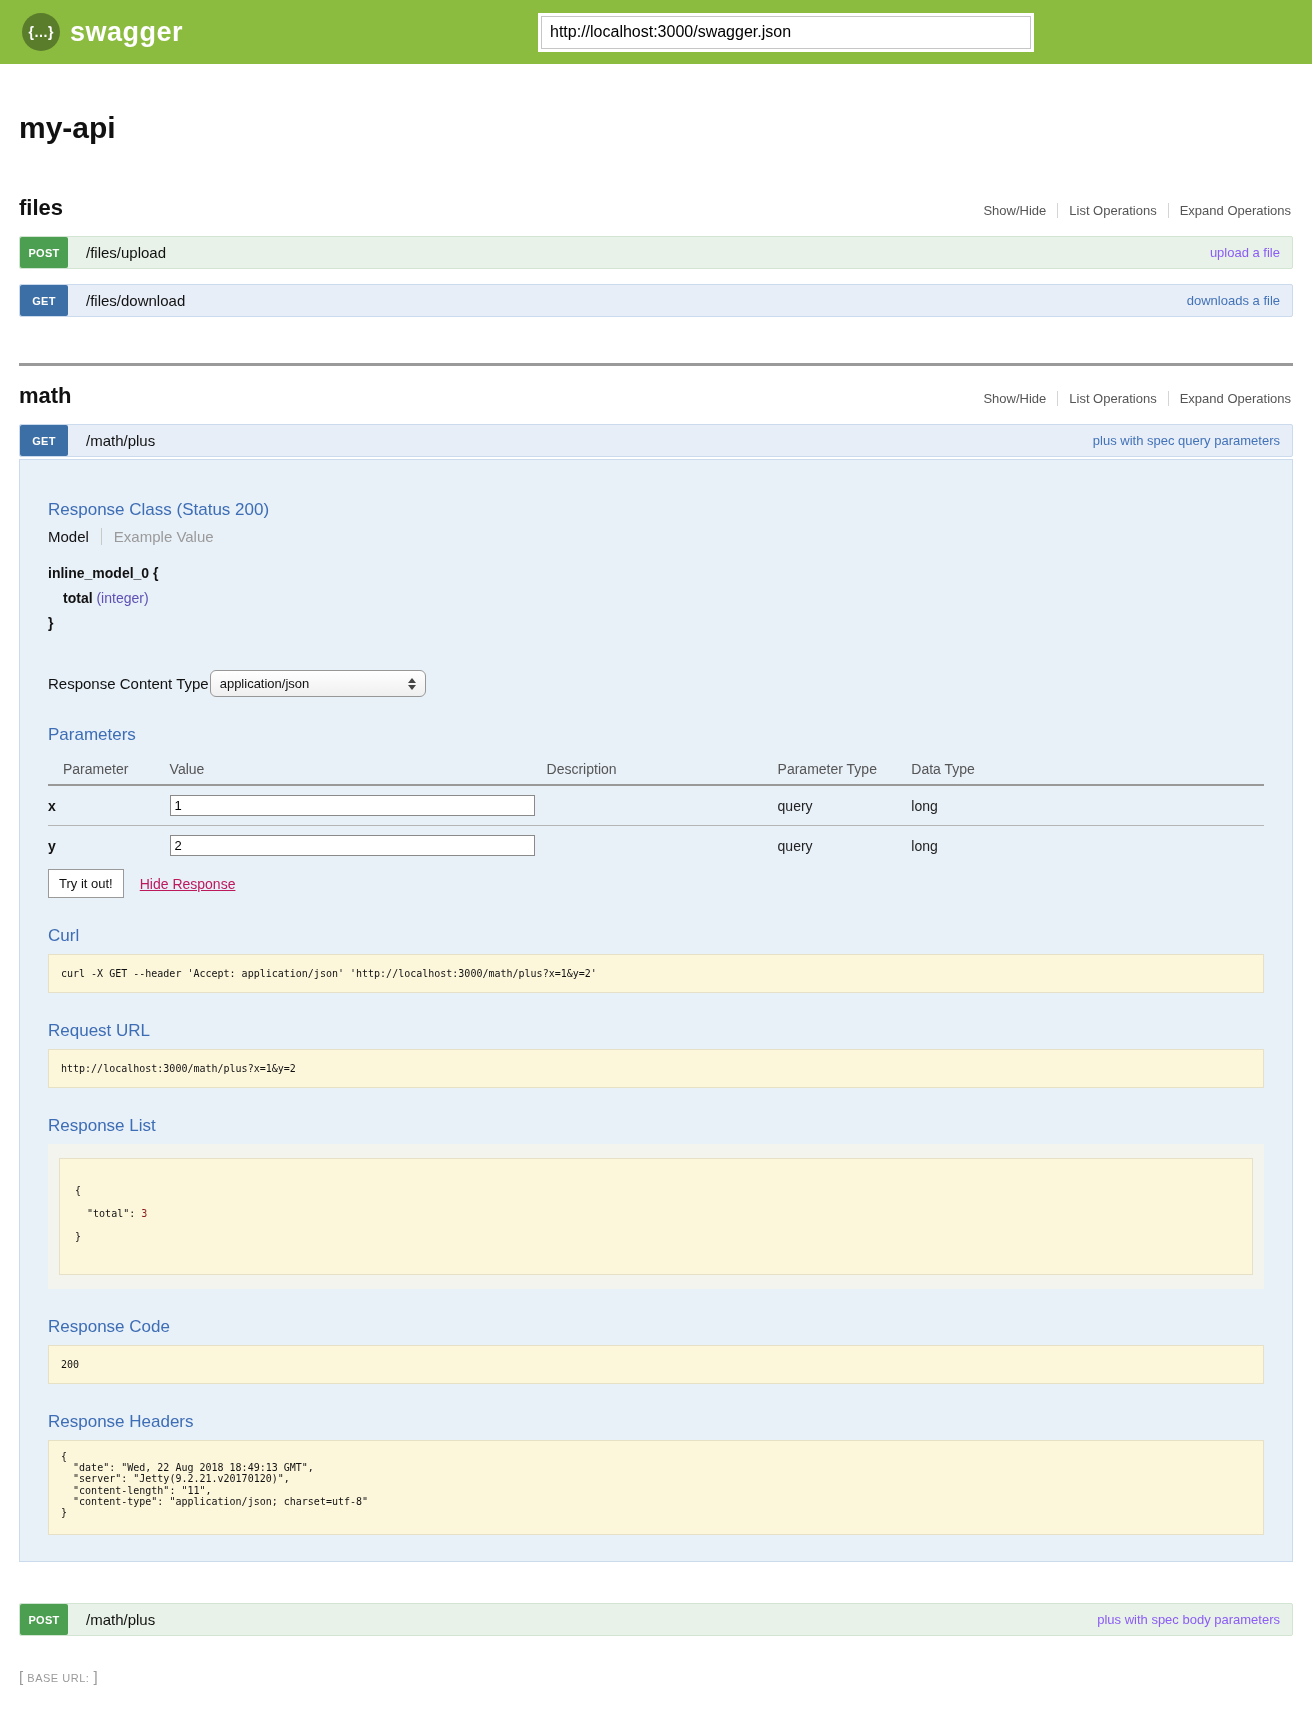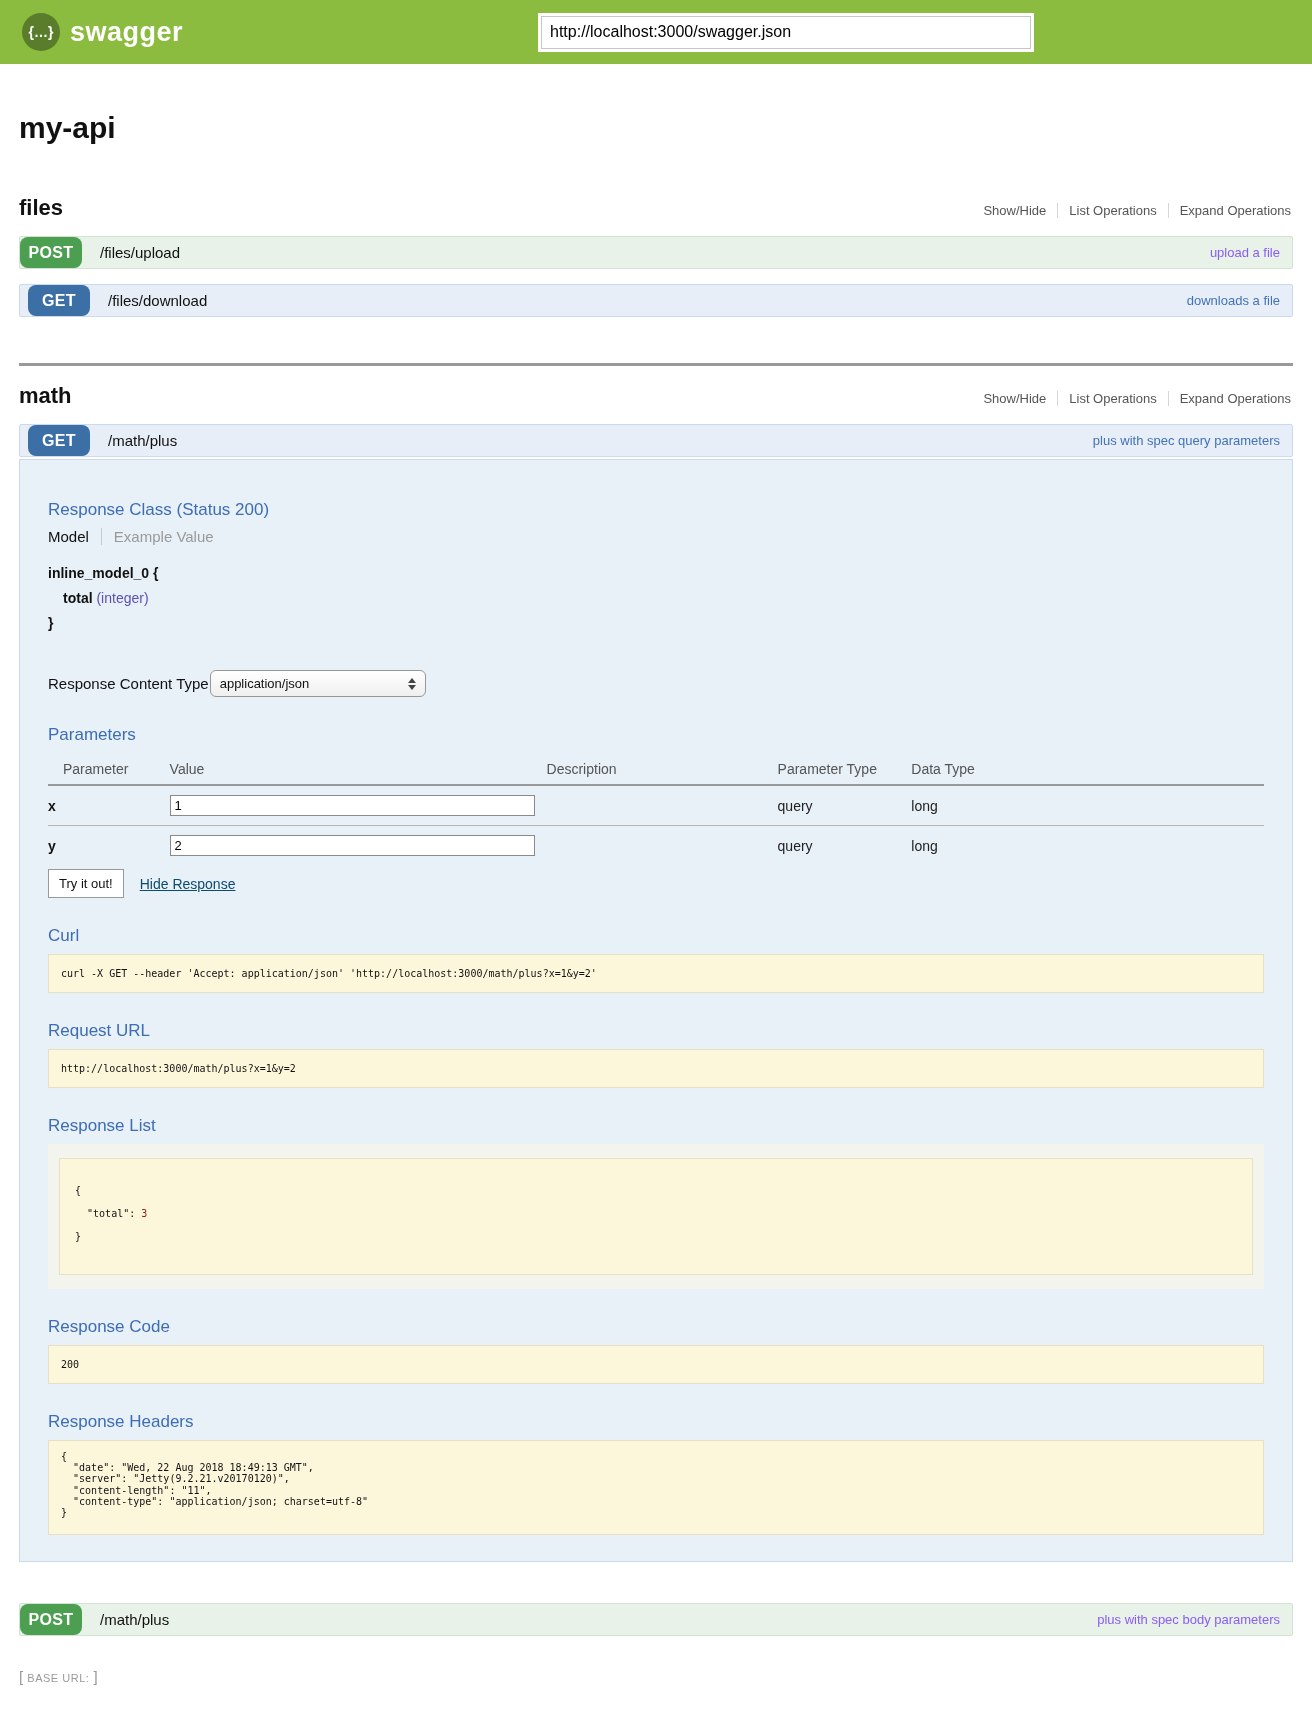--- a/index.html
+++ b/index.html
@@ -31,23 +31,23 @@
   .section-links .slink { padding:0 11px; cursor:pointer; }
   .section-links .slink + .slink { border-left:1px solid #d5d5d5; }
   .section-links .slink:last-child { padding-right:2px; }
 
   .divider { border:none; border-top:3px solid #9a9a9a; margin:46px 0 0; }
 
   
   .op-row { display:flex; align-items:center; height:33px; border:1px solid; border-radius:2px;
             margin-top:15px; cursor:pointer; }
   .op-row.post { background:#e8f2e8; border-color:#d2e5d2; }
-  .op-row.get  { background:#e7eef7; border-color:#cbdaec;padding-left:8px; }
-  .badge { width:62px; align-self:stretch; display:flex; align-items:center; justify-content:center;
-           border-radius:8px; color:#fff; font-size:16px; font-weight:bold; letter-spacing:.3px; }
+  .op-row.get  { background:#e7eef7; border-color:#cbdaec; }
+  .badge { width:48px; align-self:stretch; display:flex; align-items:center; justify-content:center;
+           border-radius:2px; color:#fff; font-size:11px; font-weight:bold; letter-spacing:.3px; }
   .badge.post { background:#4c9e50; }
   .badge.get  { background:#3b6fa5; }
   .op-path { margin-left:18px; font-size:15px; color:#111; }
   .op-summary { margin-left:auto; margin-right:12px; font-size:13px; text-decoration:none; }
   .op-summary.blue  { color:#4272b8; }
   .op-summary.green { color:#8b5cf6; }
 
   
   .op-content { margin-top:2px; background:#e8f0f8; border:1px solid #cbdaec; padding:4px 28px 26px; }
   .content-heading { color:#3d6db5; font-size:17px; font-weight:500; margin:28px 0 8px; }
@@ -76,21 +76,21 @@
   table.params td { padding:9px 0; vertical-align:middle; }
   table.params tr.sep td { border-bottom:1px solid #b5b5b5; }
   .param-name { font-weight:bold; color:#111; padding-left:15px; }
   th.col-parameter { padding-left:15px !important; }
   .param-input { width:365px; height:21px; border:1px solid #8a8a8a; font-size:13px; padding:1px 4px;
                  font-family:"Liberation Sans", sans-serif; }
 
   .try-row { display:flex; align-items:center; gap:16px; margin-top:4px; }
   .try-btn { background:#fff; border:1px solid #9a9a9a; font-size:13px; color:#111; padding:6px 10px;
              cursor:pointer; font-family:"Liberation Sans", sans-serif; }
-  .hide-link { color:#0c4a6e; font-size:14px; text-decoration:underline; cursor:pointer; }
+  .hide-link { color:#be185d; font-size:14px; text-decoration:underline; cursor:pointer; }
 
   .codeblock { background:#fcf6db; border:1px solid #e5e0c6; padding:13px 12px;
                font-family:"DejaVu Sans Mono", monospace; font-size:10px; color:#111;
                white-space:pre-wrap; margin:0; overflow:hidden; }
   .body-panel { background:#f4f4ee; padding:14px 11px; margin-top:2px; }
   .body-json { padding:20px 15px 26px; line-height:23px; }
   .body-json .num { color:#8b1a1a; }
   .headers-json { line-height:1.12; padding:10px 12px 16px; }
 
   

